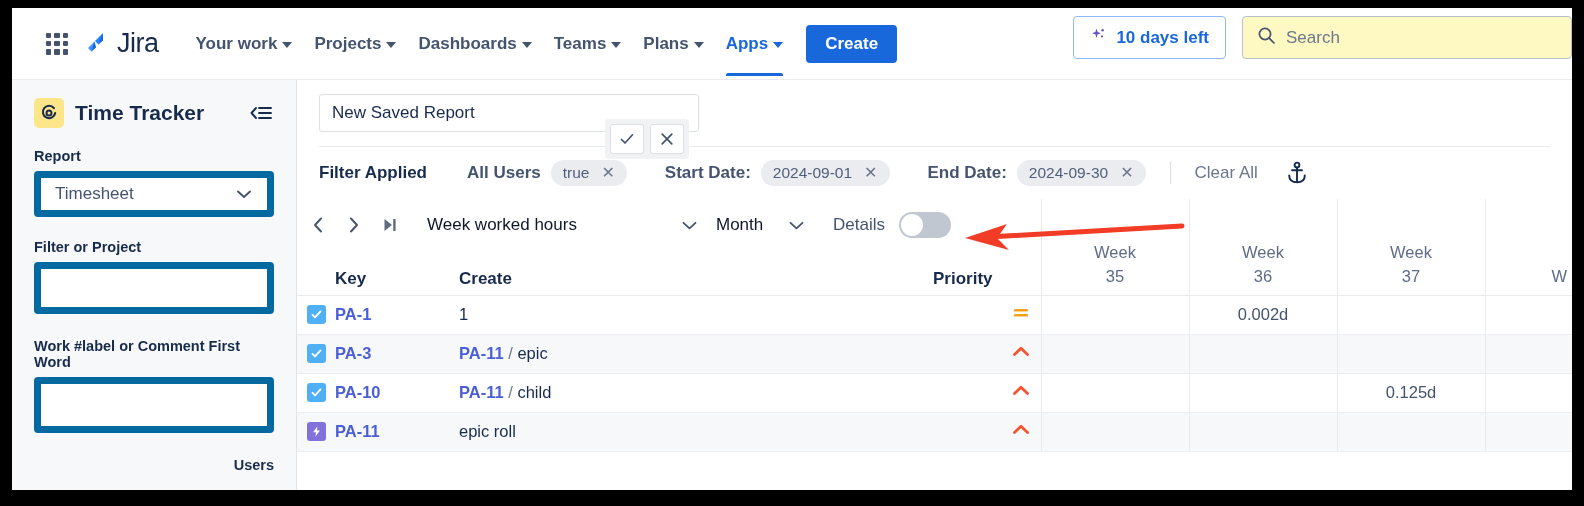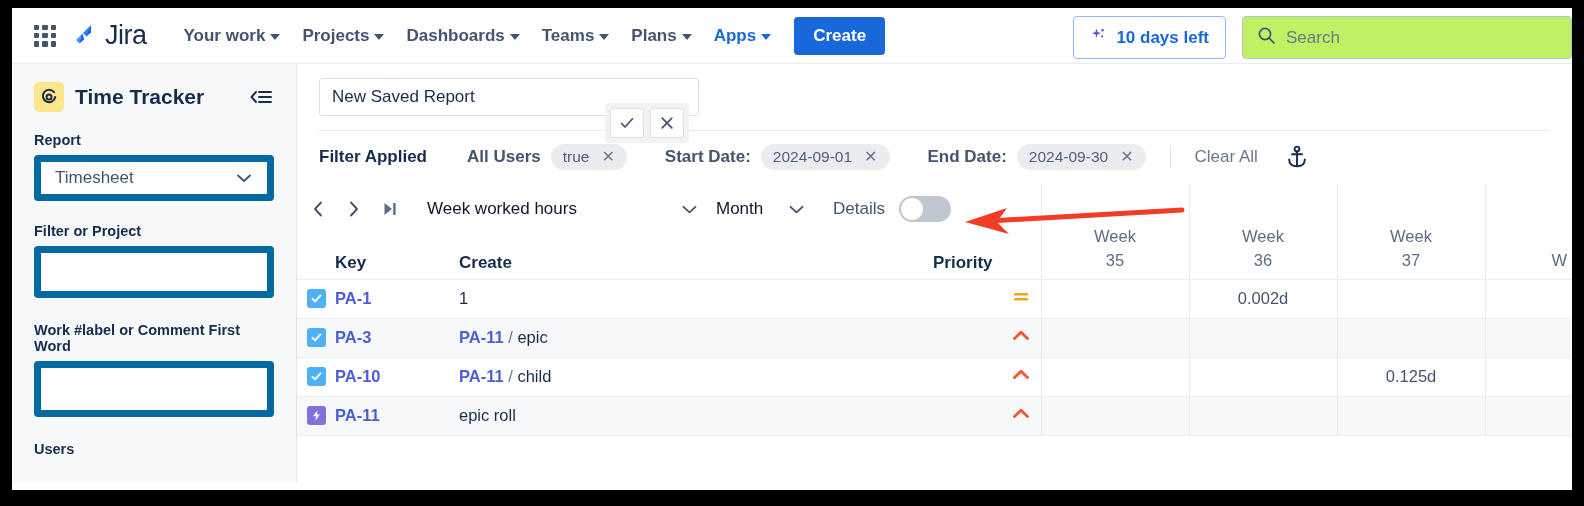--- a/index.html
+++ b/index.html
@@ -12,26 +12,26 @@
   #screen {
     position: absolute;
     left: 12px; top: 8px;
     width: 1560px; height: 482px;
     background: #fff;
     overflow: hidden;
   }
 
   
   .topnav {
-    height: 56px;
+    height: 72px;
     display: flex;
     align-items: center;
     background: #fff;
     border-bottom: 1px solid #e9ebee;
-    padding-left: 20px;
+    padding-left: 32px;
     position: relative;
   }
   .grid-icon {
     width: 26px; height: 26px;
     display: grid;
     grid-template-columns: repeat(3, 1fr);
     grid-template-rows: repeat(3, 1fr);
     gap: 3px;
     padding: 2px;
     margin-right: 12px;
@@ -67,21 +67,21 @@
   .nav-right { position: absolute; right: 0px; top: 8px; display:flex; align-items:center; gap: 16px; }
   .days-left {
     display:flex; align-items:center; gap: 8px;
     border: 1px solid #8fb8f6; border-radius: 4px;
     padding: 9px 16px; color: #1868db; font-size: 17px; font-weight: bold;
     background:#fff; cursor:pointer;
   }
   .search-box {
     display:flex; align-items:center; gap: 10px;
     border: 1px solid #b7bfc9; border-radius: 4px;
-    padding: 9px 14px; width: 330px; background:#bef264; cursor:text;
+    padding: 9px 14px; width: 330px; background:#fef9c3; cursor:text;
   }
   .search-box .ph { color: #6b778c; font-size: 17px; }
 
   
   .body-wrap { display: flex; height: 418px; }
 
   
   .sidebar {
     width: 285px; min-width: 285px;
     background: #f7f8f9;
@@ -104,21 +104,21 @@
     font-size: 17px; color: #44546f;
     padding: 0 14px;
     display:flex; align-items:center;
     margin-bottom: 22px;
     cursor: pointer;
     font-family: "Liberation Sans", sans-serif;
   }
   .sb-select span { flex: 1; }
   .sb-input { height: 52px; cursor:text; margin-bottom: 24px; }
   .sb-input.tall { height: 56px; }
-  .sb-cut { font-size: 14.5px; font-weight: bold; color: #172b4d; }
+  .sb-cut { font-size: 14.5px; font-weight: bold; color: #172b4d; text-align: right; }
 
   
   .main { flex: 1; position: relative; overflow: hidden; background:#fff; }
 
   .name-row { padding: 14px 22px 0 22px; position: relative; }
   .name-input {
     width: 380px; height: 38px;
     border: 1px solid #dcdfe4; border-radius: 3px;
     font-size: 17px; color: #172b4d;
     padding: 0 12px; background: #fff;

